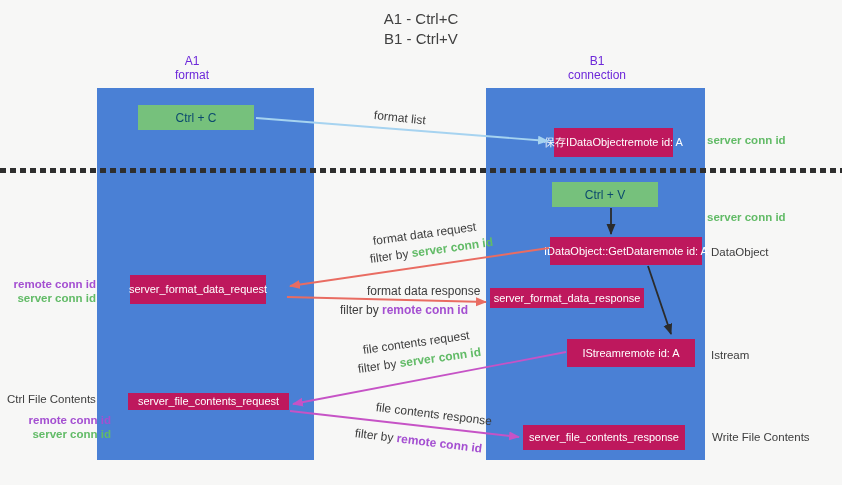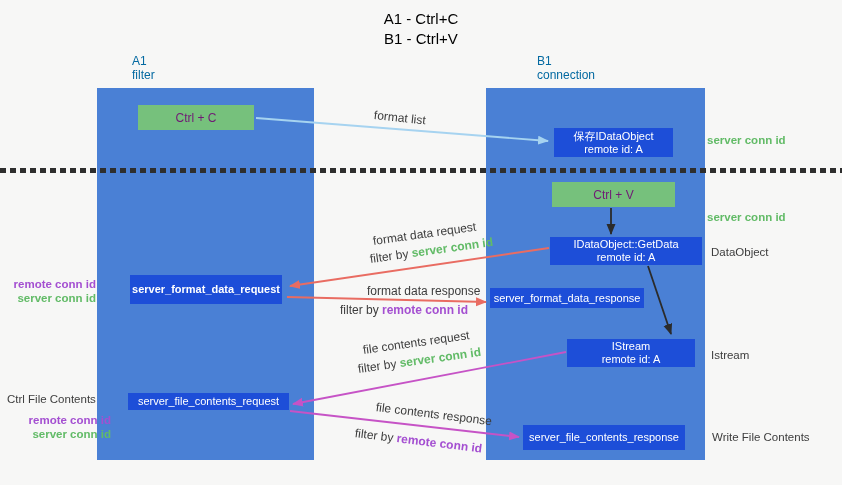--- a/index.html
+++ b/index.html
@@ -1,34 +1,34 @@
 <!DOCTYPE html>
 <html><head>
 <meta charset="utf-8">
 <style>
   html,body { margin:0; padding:0; }
   body { font-family:"Liberation Sans", sans-serif; }
   .canvas { position:relative; width:842px; height:485px; background:#f7f7f6; overflow:hidden; }
 
   .title { position:absolute; left:0; right:0; top:9px; text-align:center;
-           font-size:15px; line-height:20px; color:#000000; z-index:5; }
+           font-size:15px; line-height:20px; color:#404040; z-index:5; }
 
-  .col-header { position:absolute; top:54px; width:120px; text-align:left;
-                font-size:12px; line-height:14px; color:#0369a1; z-index:5; }
+  .col-header { position:absolute; top:54px; width:120px; text-align:center;
+                font-size:12px; line-height:14px; color:#6d28d9; z-index:5; }
 
   .lifeline { position:absolute; top:88px; height:372px; background:#4a80d5; z-index:1; }
   .lifeline.left  { left:97px;  width:217px; }
   .lifeline.right { left:486px; width:219px; }
 
   .separator { position:absolute; left:0; right:0; top:168px; height:5px; z-index:2;
                background:repeating-linear-gradient(to right, #2e2e2e 0 6px, transparent 6px 10px); }
 
-  .gbox { position:absolute; background:#76c17c; color:#701a75; display:flex;
+  .gbox { position:absolute; background:#76c17c; color:#0c4a6e; display:flex;
           align-items:center; justify-content:center; font-size:12px; z-index:3; }
-  .obox { position:absolute; background:#1d4ed8; color:#fff; display:flex; flex-direction:column;
+  .obox { position:absolute; background:#be185d; color:#fff; display:flex; flex-direction:row;
           align-items:center; justify-content:center; font-size:11px; line-height:13px;
           text-align:center; z-index:3; white-space:nowrap; }
 
   .arrows { position:absolute; left:0; top:0; z-index:4; pointer-events:none; }
 
   .alabel { position:absolute; font-size:12px; color:#3c3c3c; z-index:5;
             white-space:nowrap; transform-origin:left center; }
   .side   { position:absolute; font-size:11.5px; color:#3d3d3d; z-index:5;
             white-space:nowrap; line-height:14px; }
   .green-b  { color:#62bb67; font-weight:bold; }
@@ -40,50 +40,50 @@
 
 <div class="canvas">
 
   <div class="title">
     <div>A1 - Ctrl+C</div>
     <div>B1 - Ctrl+V</div>
   </div>
 
   <div class="col-header" style="left:132px;">
     <div>A1</div>
-    <div>filter</div>
+    <div>format</div>
   </div>
   <div class="col-header" style="left:537px;">
     <div>B1</div>
     <div>connection</div>
   </div>
 
   <div class="lifeline left"></div>
   <div class="lifeline right"></div>
   <div class="separator"></div>
 
   <div class="gbox" style="left:138px;top:105px;width:116px;height:25px;">
     <span>Ctrl + C</span>
   </div>
 
   <div class="obox" style="left:554px;top:128px;width:119px;height:29px;">
     <div>保存IDataObject</div>
     <div>remote id: A</div>
   </div>
 
-  <div class="gbox" style="left:552px;top:182px;width:123px;height:25px;">
+  <div class="gbox" style="left:552px;top:182px;width:106px;height:25px;">
     <span>Ctrl + V</span>
   </div>
 
   <div class="obox" style="left:550px;top:237px;width:152px;height:28px;">
     <div>IDataObject::GetData</div>
     <div>remote id: A</div>
   </div>
 
-  <div class="obox" style="left:130px;top:275px;width:152px;height:29px;font-weight:bold;">
+  <div class="obox" style="left:130px;top:275px;width:136px;height:29px;">
     <div>server_format_data_request</div>
   </div>
 
   <div class="obox" style="left:490px;top:288px;width:154px;height:20px;">
     <div>server_format_data_response</div>
   </div>
 
   <div class="obox" style="left:567px;top:339px;width:128px;height:28px;">
     <div>IStream</div>
     <div>remote id: A</div>

